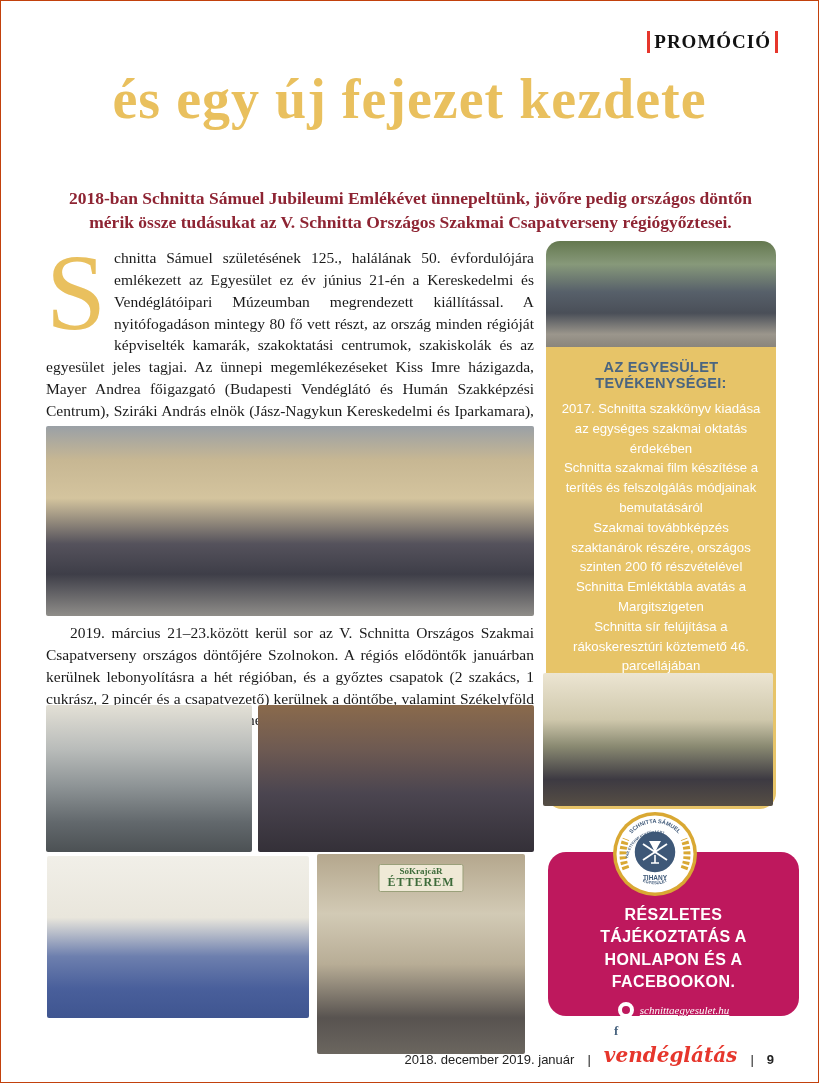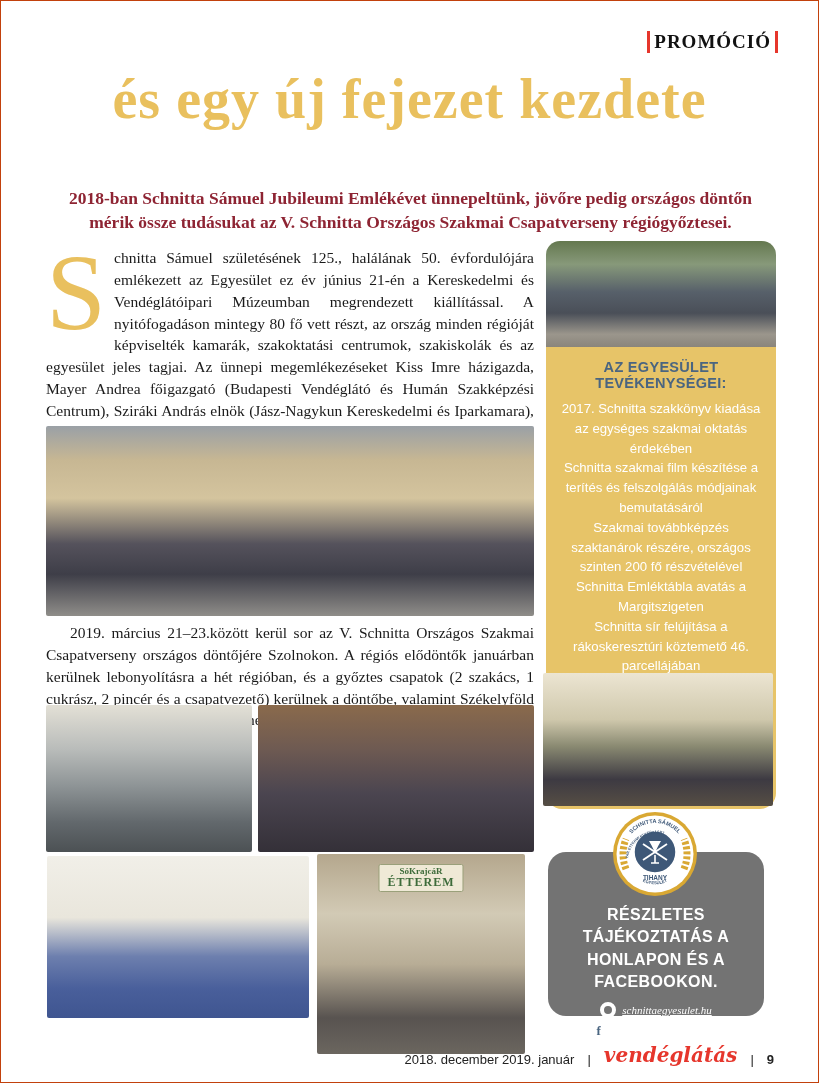--- a/index.html
+++ b/index.html
@@ -55,21 +55,21 @@
   .card{position:absolute;left:545px;top:240px;width:230px;border-radius:16px;overflow:hidden;}
   .card .spacer{height:106px;}
   .activities{background:#e7c468;padding:12px 12px 14px 12px;text-align:center;
     font-family:"Liberation Sans",sans-serif;}
   .activities .hd{color:#4a6580;font-weight:bold;font-size:14.5px;letter-spacing:.3px;margin-bottom:8px;}
   .activities .item{color:#ffffff;font-size:13.2px;line-height:1.5;}
   
   .seal{position:absolute;left:611px;top:810px;width:86px;height:86px;z-index:3;}
   
   .infobox{
-    position:absolute;left:547px;top:851px;width:216px;height:164px;background:#737373;
+    position:absolute;left:547px;top:851px;width:251px;height:164px;background:#be185d;
     border-radius:18px;box-sizing:border-box;padding:52px 14px 0 14px;text-align:center;
     font-family:"Liberation Sans",sans-serif;color:#fff;z-index:2;
   }
   .infobox .hd{font-weight:bold;font-size:16px;line-height:1.4;letter-spacing:.4px;}
   .infobox .links{margin-top:8px;}
   .linkrow{display:flex;align-items:center;justify-content:center;gap:6px;margin-top:4px;}
   .linkrow .txt{font-family:"Liberation Serif",serif;font-style:italic;font-size:11px;
     text-decoration:underline;color:#fff;}
   .icon-ring{width:16px;height:16px;border:4px solid #fff;border-radius:50%;box-sizing:border-box;flex:0 0 auto;}
   .icon-fb{width:17px;height:17px;border-radius:50%;background:#fff;color:#4a6580;

